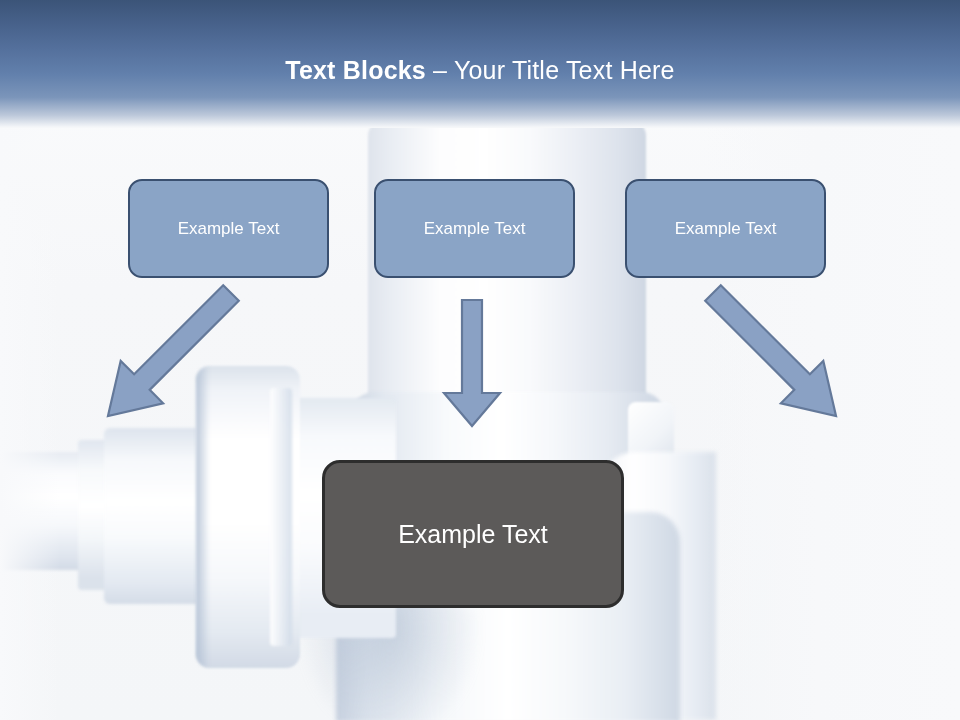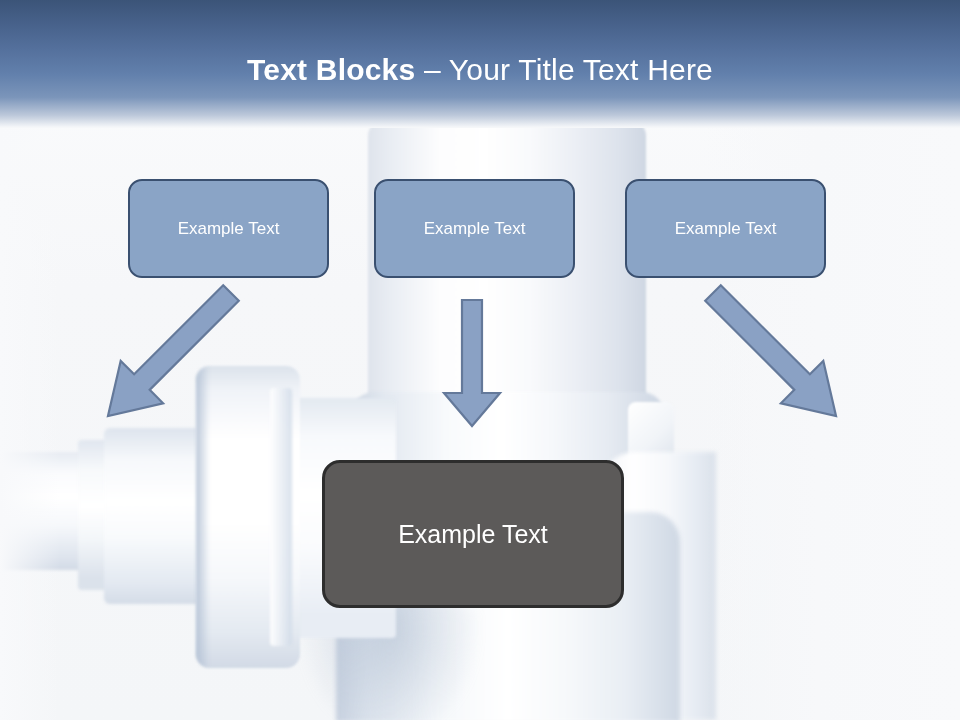--- a/index.html
+++ b/index.html
@@ -183,21 +183,21 @@
     background: linear-gradient(180deg,
       #3b5478 0%, #47618a 18%, #54709c 38%,
       #6280ac 58%, #7b95ba 76%, #bcc8da 90%, #f3f5f8 99%, #f7f8fa 100%);
   }
   .header-title {
     position: absolute;
     left: 0; top: 52px;
     width: 960px;
     text-align: center;
     color: #ffffff;
-    font-size: 30px;
+    font-size: 25px;
     line-height: 36px;
     letter-spacing: .2px;
     white-space: nowrap;
   }
   .title-strong { font-weight: bold; }
   .title-rest { font-weight: normal; }
 
   
   .blue-box {
     position: absolute;

